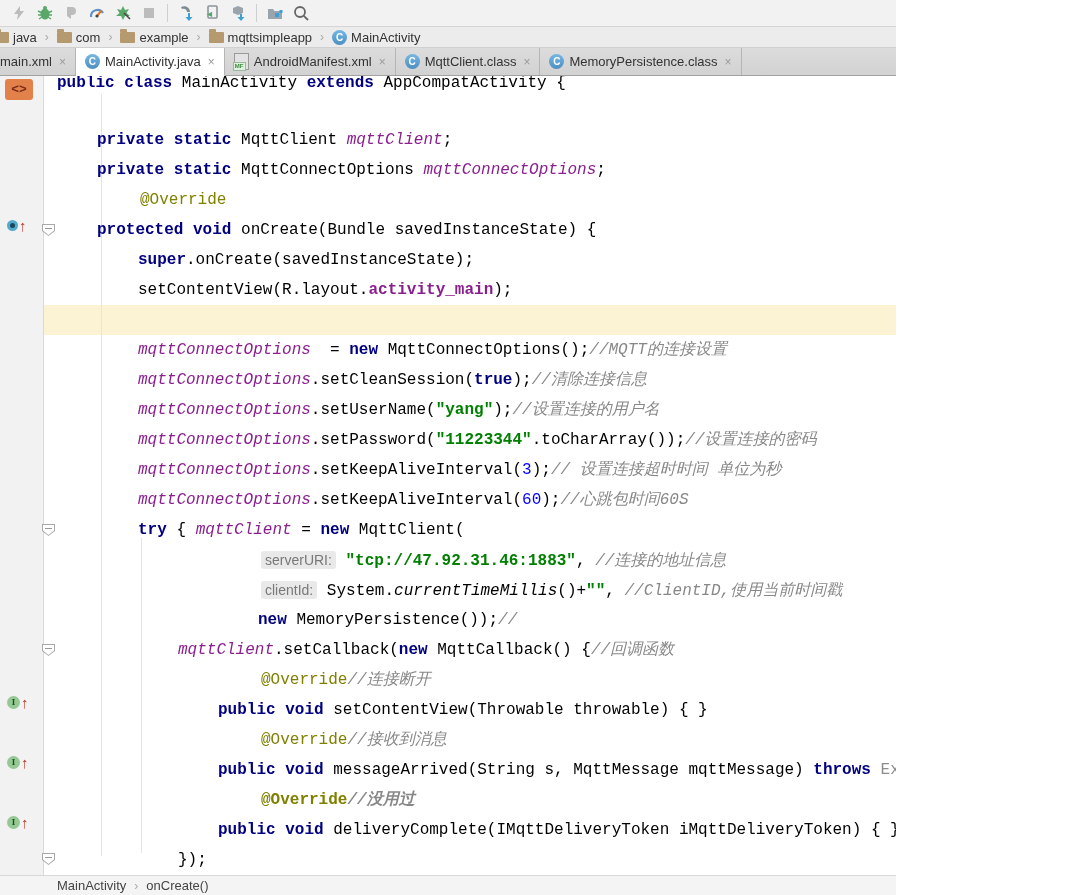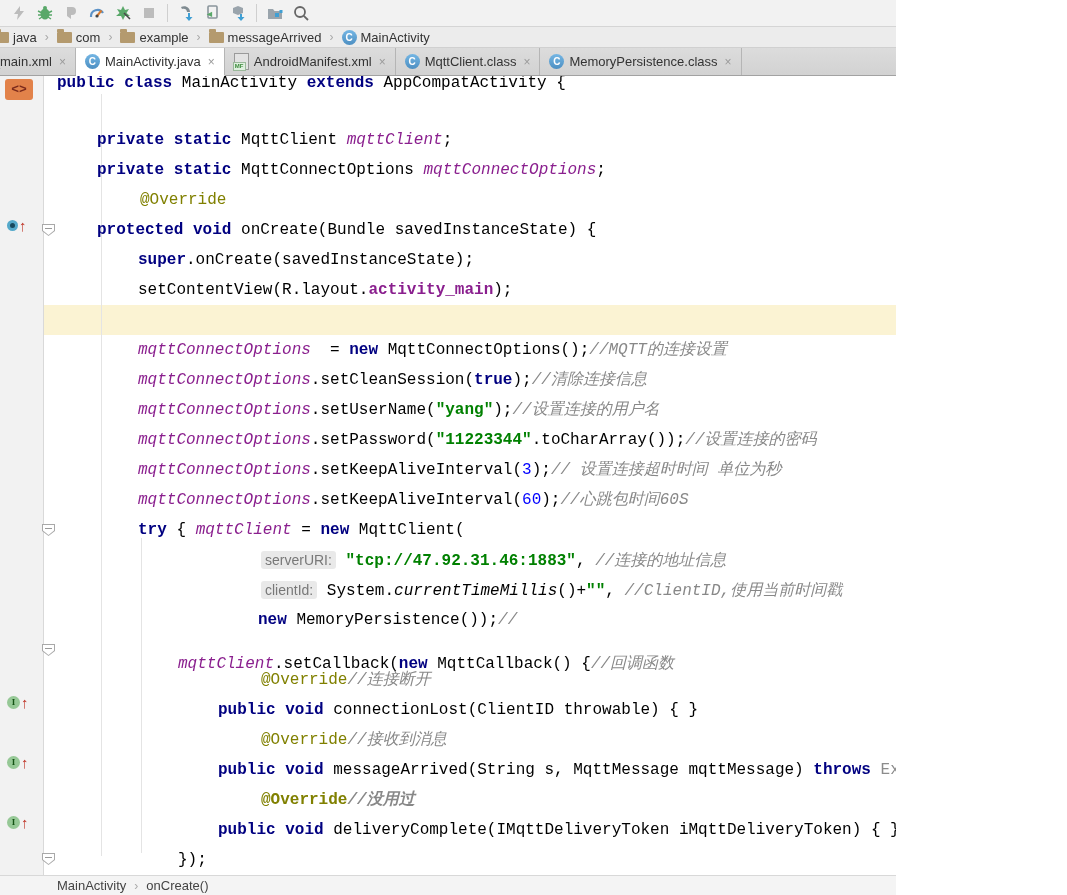--- a/index.html
+++ b/index.html
@@ -165,21 +165,21 @@
         <span>com</span>
       </span>
       <span class="bc-sep">›</span>
       <span class="bc-item">
         <span class="icon-folder"></span>
         <span>example</span>
       </span>
       <span class="bc-sep">›</span>
       <span class="bc-item">
         <span class="icon-folder"></span>
-        <span>messageArrived</span>
+        <span>mqttsimpleapp</span>
       </span>
       <span class="bc-sep">›</span>
       <span class="bc-item">
         <span class="icon-class">C</span>
         <span>MainActivity</span>
       </span>
     </div>
 
   <div id="tabbar">
       <div class="tab">
@@ -225,23 +225,23 @@
         <div class="code-line" style="left: 138px; top: 259px;"><span class="seg-field">mqttConnectOptions</span><span class="seg-plain">  = </span><span class="seg-kw">new</span><span class="seg-plain"> MqttConnectOptions();</span><span class="seg-cmt">//MQTT的连接设置</span></div>
         <div class="code-line" style="left: 138px; top: 289px;"><span class="seg-field">mqttConnectOptions</span><span class="seg-plain">.setCleanSession(</span><span class="seg-kw">true</span><span class="seg-plain">);</span><span class="seg-cmt">//清除连接信息</span></div>
         <div class="code-line" style="left: 138px; top: 319px;"><span class="seg-field">mqttConnectOptions</span><span class="seg-plain">.setUserName(</span><span class="seg-str">"yang"</span><span class="seg-plain">);</span><span class="seg-cmt">//设置连接的用户名</span></div>
         <div class="code-line" style="left: 138px; top: 349px;"><span class="seg-field">mqttConnectOptions</span><span class="seg-plain">.setPassword(</span><span class="seg-str">"11223344"</span><span class="seg-plain">.toCharArray());</span><span class="seg-cmt">//设置连接的密码</span></div>
         <div class="code-line" style="left: 138px; top: 379px;"><span class="seg-field">mqttConnectOptions</span><span class="seg-plain">.setKeepAliveInterval(</span><span class="seg-num">3</span><span class="seg-plain">);</span><span class="seg-cmt">// 设置连接超时时间 单位为秒</span></div>
         <div class="code-line" style="left: 138px; top: 409px;"><span class="seg-field">mqttConnectOptions</span><span class="seg-plain">.setKeepAliveInterval(</span><span class="seg-num">60</span><span class="seg-plain">);</span><span class="seg-cmt">//心跳包时间60S</span></div>
         <div class="code-line" style="left: 138px; top: 439px;"><span class="seg-kw">try</span><span class="seg-plain"> { </span><span class="seg-field">mqttClient</span><span class="seg-plain"> = </span><span class="seg-kw">new</span><span class="seg-plain"> MqttClient(</span></div>
         <div class="code-line" style="left: 261px; top: 469px;"><span class="seg-hint">serverURI:</span><span class="seg-plain"> </span><span class="seg-str">"tcp://47.92.31.46:1883"</span><span class="seg-plain">, </span><span class="seg-cmt">//连接的地址信息</span></div>
         <div class="code-line" style="left: 261px; top: 499px;"><span class="seg-hint">clientId:</span><span class="seg-plain"> System.</span><span class="seg-it">currentTimeMillis</span><span class="seg-plain">()+</span><span class="seg-str">""</span><span class="seg-plain">, </span><span class="seg-cmt">//ClientID,使用当前时间戳</span></div>
         <div class="code-line" style="left: 258px; top: 529px;"><span class="seg-kw">new</span><span class="seg-plain"> MemoryPersistence());</span><span class="seg-cmt">//</span></div>
-        <div class="code-line" style="left: 178px; top: 559px; margin-top: 14px;"><span class="seg-field">mqttClient</span><span class="seg-plain">.setCallback(</span><span class="seg-kw">new</span><span class="seg-plain"> MqttCallback() {</span><span class="seg-cmt">//回调函数</span></div>
+        <div class="code-line" style="left: 178px; top: 559px;"><span class="seg-field">mqttClient</span><span class="seg-plain">.setCallback(</span><span class="seg-kw">new</span><span class="seg-plain"> MqttCallback() {</span><span class="seg-cmt">//回调函数</span></div>
         <div class="code-line" style="left: 218px; top: 589px;"><span class="seg-ann">@Override</span><span class="seg-cmt">//连接断开</span></div>
-        <div class="code-line" style="left: 218px; top: 619px;"><span class="seg-kw">public void</span><span class="seg-plain"> connectionLost(ClientID throwable) { }</span></div>
+        <div class="code-line" style="left: 218px; top: 619px;"><span class="seg-kw">public void</span><span class="seg-plain"> setContentView(Throwable throwable) { }</span></div>
         <div class="code-line" style="left: 218px; top: 649px;"><span class="seg-ann">@Override</span><span class="seg-cmt">//接收到消息</span></div>
         <div class="code-line" style="left: 218px; top: 679px;"><span class="seg-kw">public void</span><span class="seg-plain"> messageArrived(String s, MqttMessage mqttMessage) </span><span class="seg-kw">throws</span><span class="seg-gray"> Exception </span><span class="seg-plain">{ }</span></div>
         <div class="code-line" style="left: 218px; top: 709px; font-weight: bold;"><span class="seg-ann">@Override</span><span class="seg-cmt">//没用过</span></div>
         <div class="code-line" style="left: 218px; top: 739px;"><span class="seg-kw">public void</span><span class="seg-plain"> deliveryComplete(IMqttDeliveryToken iMqttDeliveryToken) { }</span></div>
         <div class="code-line" style="left: 178px; top: 769px;"><span class="seg-plain">});</span></div>
       </div>
     <div id="gutter-marks">
         <div class="gmark" style="left: 7px; top: 143px;">
           <span class="ov-circle"></span>
           <span class="red-arrow">↑</span>

